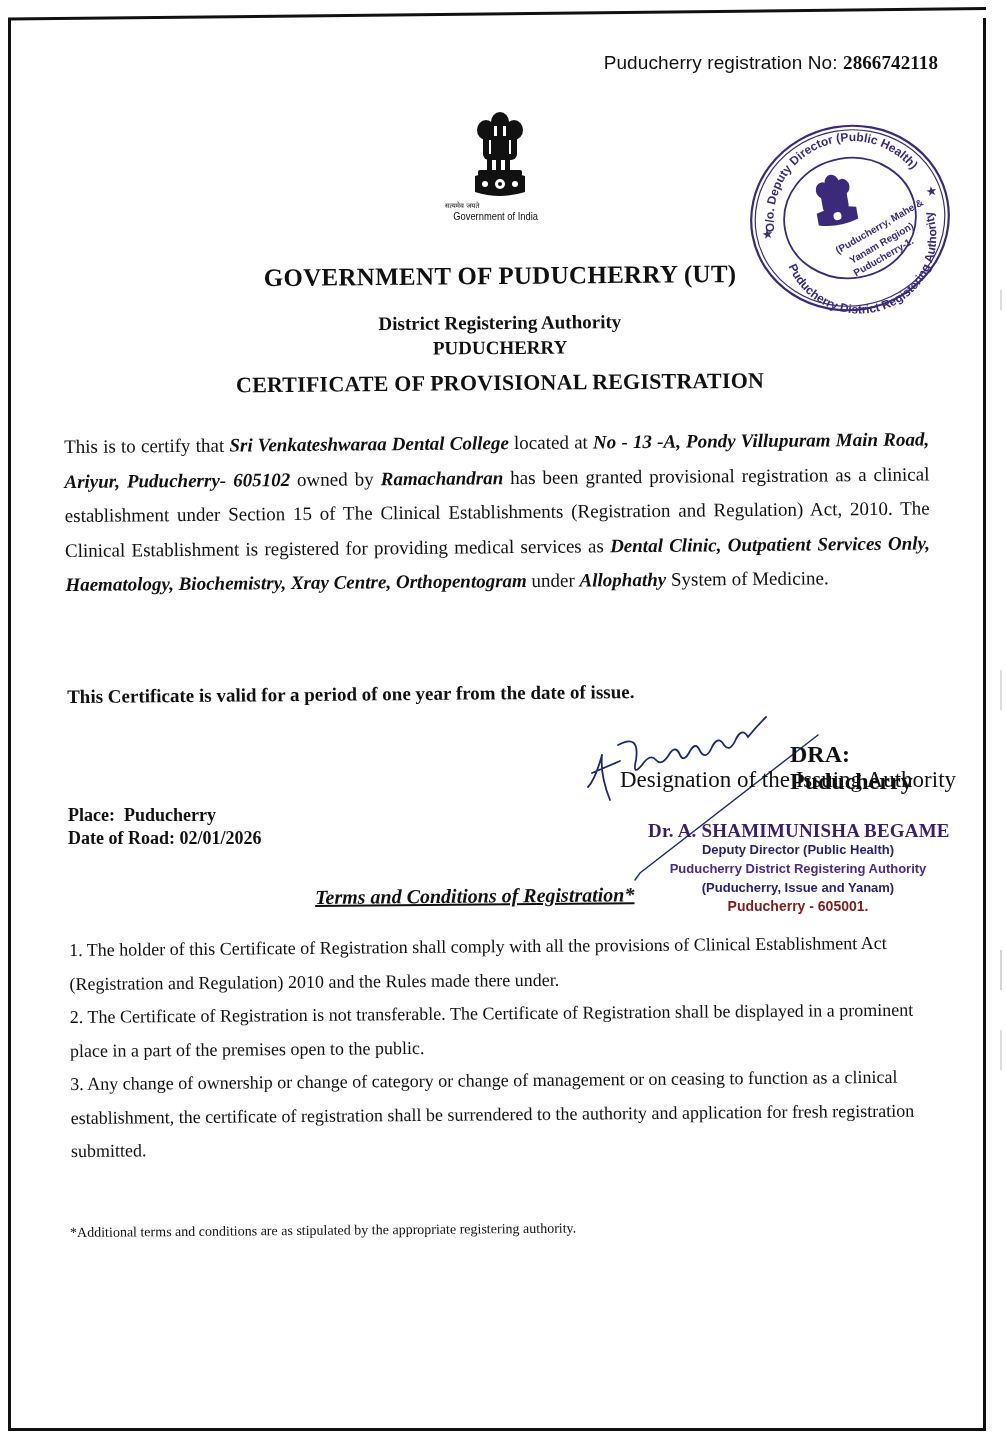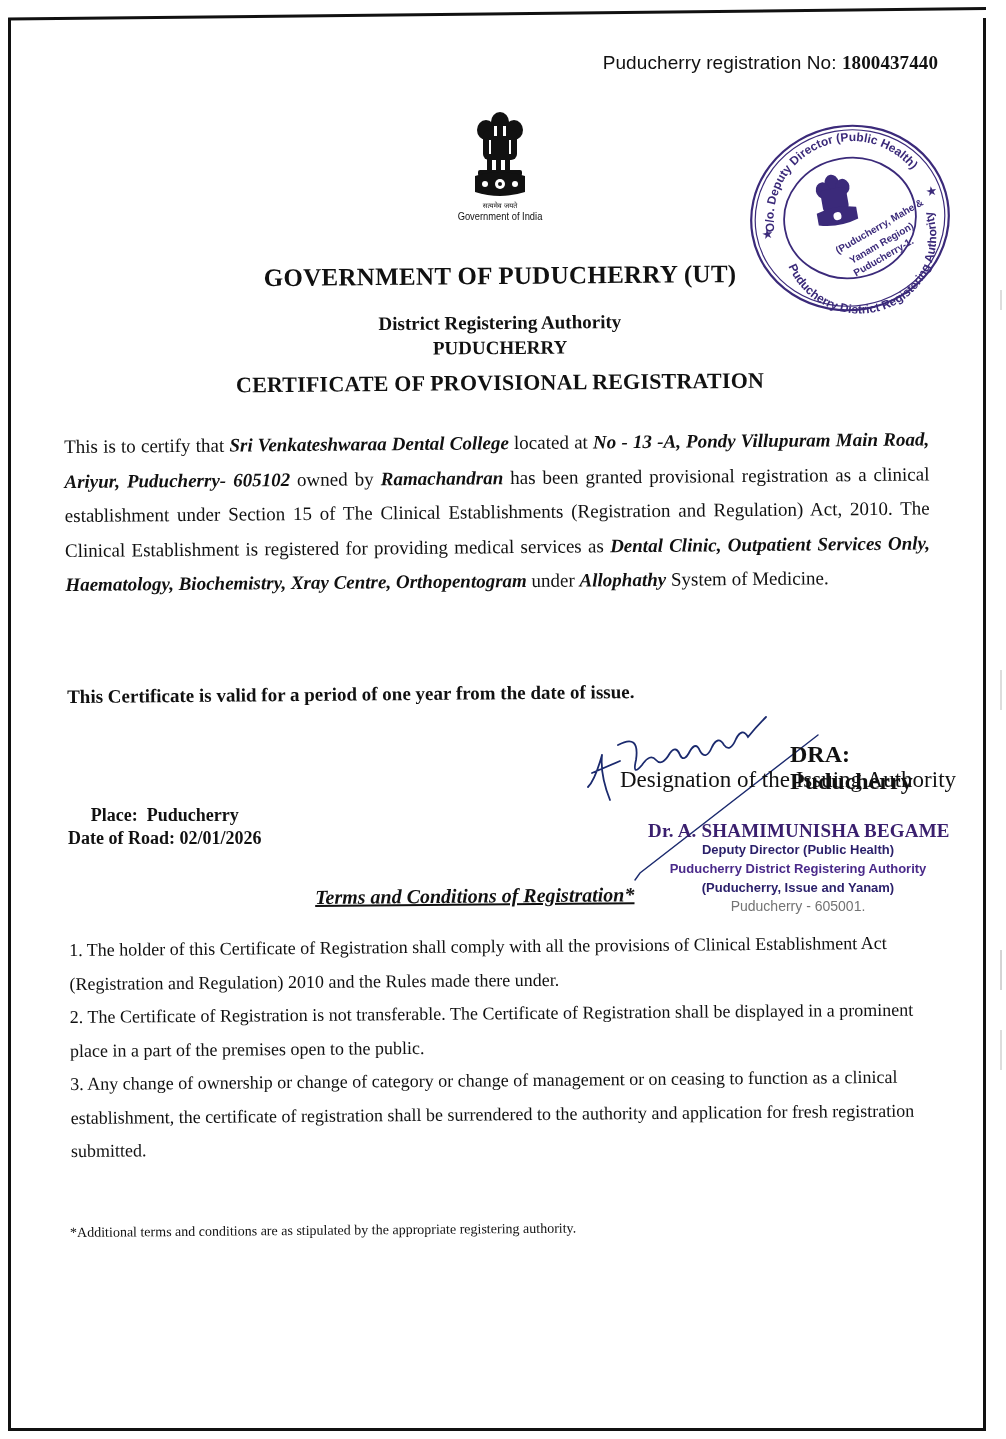--- a/index.html
+++ b/index.html
@@ -39,21 +39,21 @@
       font-family: "Liberation Serif", serif;
       font-weight: bold;
       font-size: 19px;
     }
 
     .emblem {
       position: absolute;
       left: 445px;
       top: 108px;
       width: 110px;
-      text-align: center;
+      text-align: left;
     }
     .emblem svg { display: block; margin: 0 auto; }
     .emblem .motto {
       font-family: "DejaVu Sans", sans-serif;
       font-size: 7px;
       margin-top: 1px;
     }
     .emblem .goi {
       font-family: "Liberation Sans", sans-serif;
       font-size: 11px;
@@ -175,33 +175,32 @@
       letter-spacing: 0.2px;
       color: #3a1f6e;
       white-space: nowrap;
     }
     .stamp .line {
       font-size: 13px;
       white-space: nowrap;
     }
     .stamp .line.purple { color: #4a2a8a; }
     .stamp .pin {
-      font-weight: normal;
+      font-weight: bold;
       font-size: 14px;
-      color: #737373;
+      color: #7f1d1d;
     }
 
     .place-date {
       position: absolute;
       left: 68px;
       top: 804px;
       font-weight: bold;
       font-size: 18px;
       line-height: 23px;
-      text-align: center;
     }
 
     .terms-title {
       position: absolute;
       left: 315px;
       top: 886px;
       font-weight: bold;
       font-style: italic;
       font-size: 20px;
       text-decoration: underline;
@@ -240,21 +239,21 @@
     }
   </style>
 </head>
 <body>
 
 <div class="page-border-fix"></div>
 <div style="position:absolute;left:8px;top:7px;width:978px;height:0;border-top:3px solid #111;transform:rotate(-0.62deg);transform-origin:right top;"></div>
 
 <div class="reg-no">
   <span>Puducherry registration No:</span>
-  <span class="num">1800437440</span>
+  <span class="num">2866742118</span>
 </div>
 
 <div class="emblem">
   <svg width="62" height="92" viewBox="0 0 62 92">
 
     <g fill="#111">
       <ellipse cx="31" cy="14" rx="9" ry="10"></ellipse>
       <ellipse cx="17" cy="22" rx="9" ry="10"></ellipse>
       <ellipse cx="45" cy="22" rx="9" ry="10"></ellipse>
       <rect x="14" y="22" width="34" height="30" rx="6"></rect>

